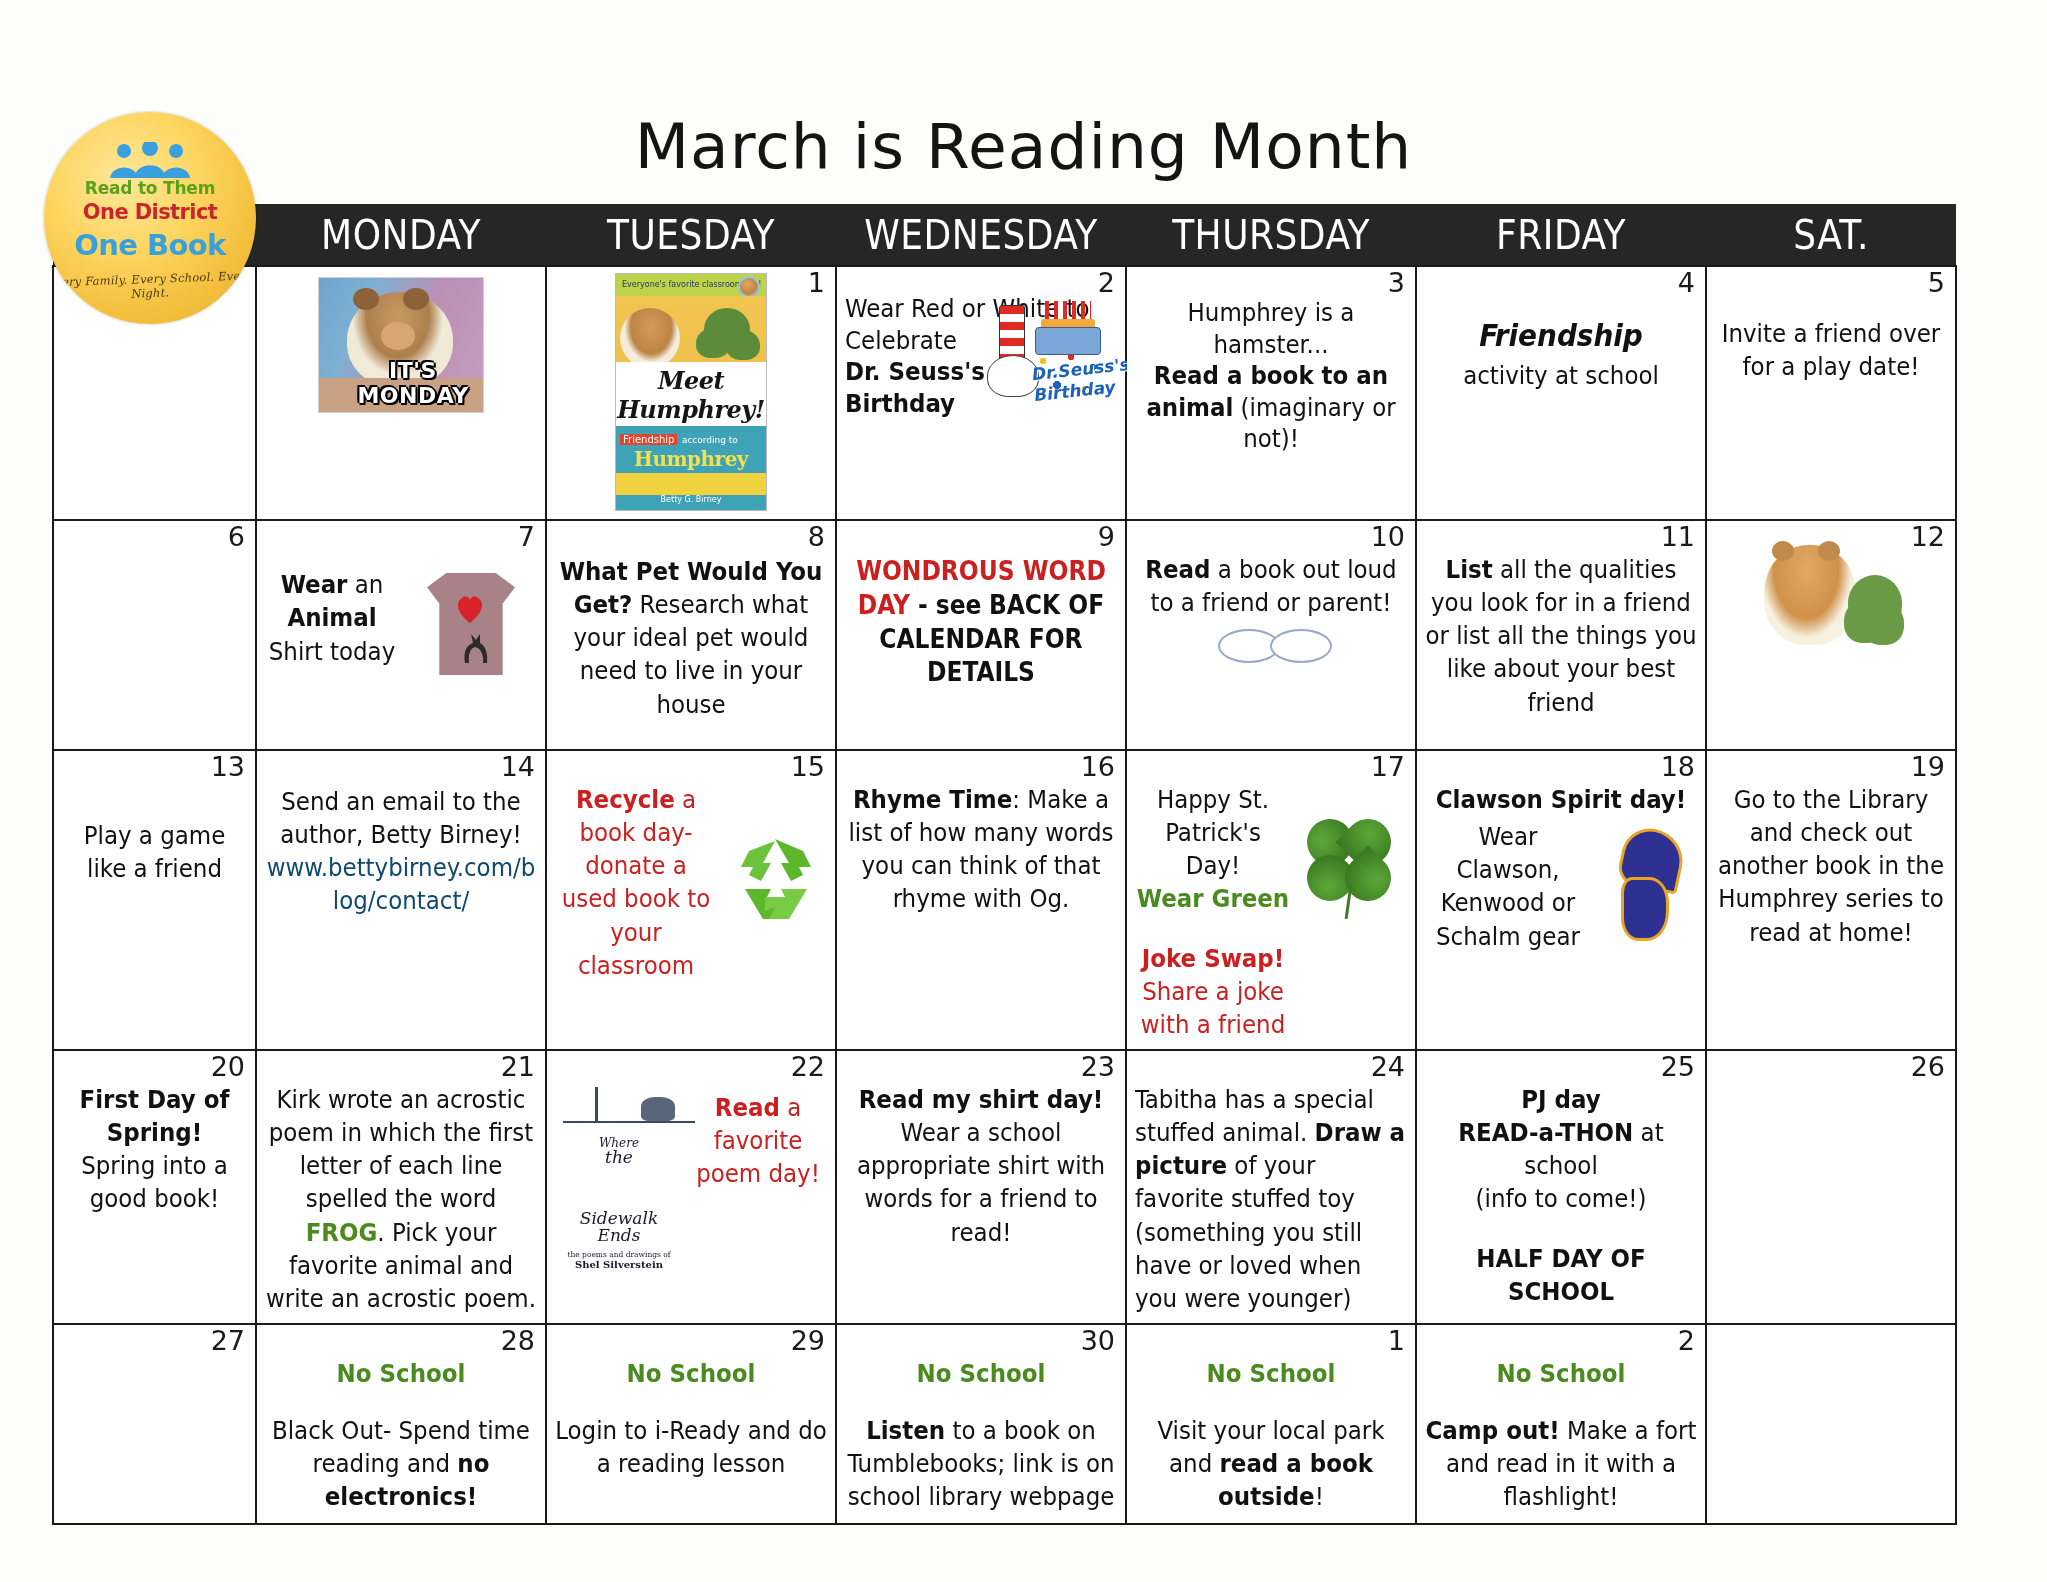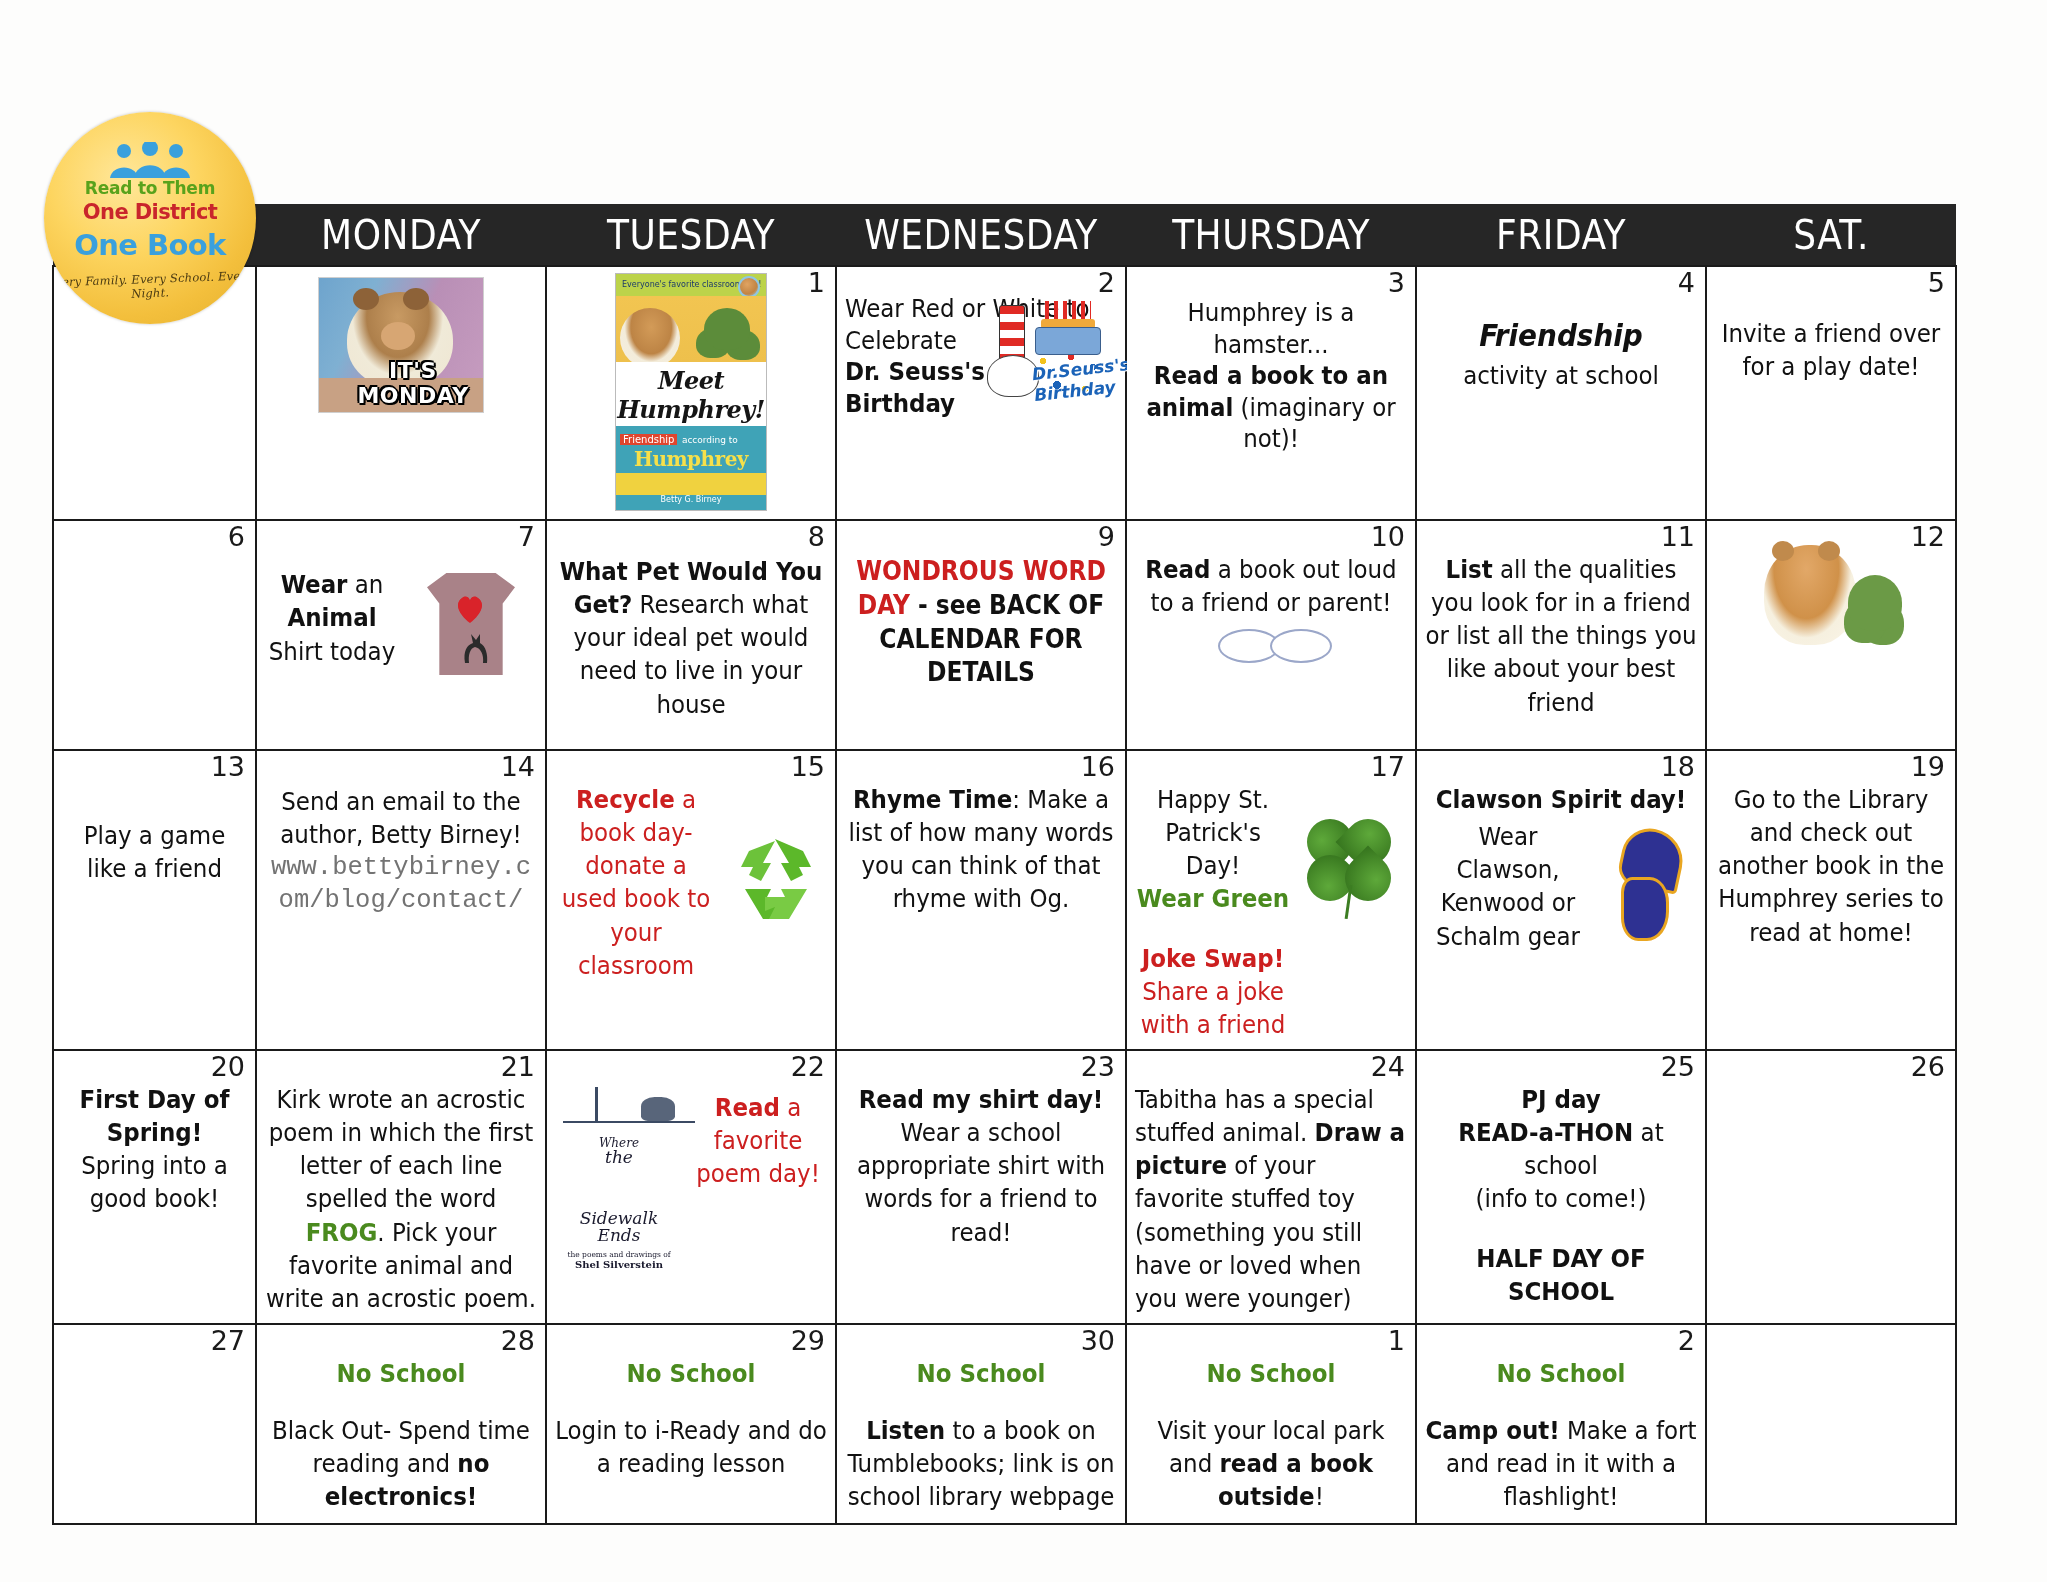--- a/index.html
+++ b/index.html
@@ -96,24 +96,23 @@
   }
   .cellbody.left { text-align: left; }
   .cellbody.tight { line-height: 1.24; }
   .b  { font-weight: bold; }
   .red   { color: #cc1f1f; }
   .redb  { color: #cc1f1f; font-weight: bold; }
   .greenb{ color: #4a8a1e; font-weight: bold; }
   .ital  { font-style: italic; }
 
   .link {
-    color: #737373;
+    color: #0c4a6e;
     word-break: break-all;
     display: block;
-    font-family: Liberation Mono, monospace;
   }
 
   
   #logo {
     position: absolute;
     left: 44px; top: 112px;
     width: 212px; height: 212px;
     border-radius: 50%;
     background:
       radial-gradient(circle at 38% 32%, #ffe79a 0%, #fdd560 38%, #f3bf3c 70%, #e3ae2c 100%);
@@ -364,20 +363,21 @@
 
   .inline-row { display:flex; align-items:center; justify-content:center; gap:6px; }
   .inline-col { flex: 1 1 auto; }
   .noshrink { flex: 0 0 auto; }
 </style>
 </head>
 <body>
 
 <div id="page">
 
+  <div id="title">March is Reading Month</div>
 
   <div id="logo">
     <svg class="people" viewBox="0 0 92 36">
       <circle cx="20" cy="9" r="7" fill="#3aa0dd"></circle>
       <circle cx="46" cy="6" r="8" fill="#3aa0dd"></circle>
       <circle cx="72" cy="9" r="7" fill="#3aa0dd"></circle>
       <path d="M6 36 C 8 22, 32 22, 34 36 Z" fill="#3aa0dd"></path>
       <path d="M30 36 C 32 19, 60 19, 62 36 Z" fill="#3aa0dd"></path>
       <path d="M58 36 C 60 22, 84 22, 86 36 Z" fill="#3aa0dd"></path>
     </svg>

